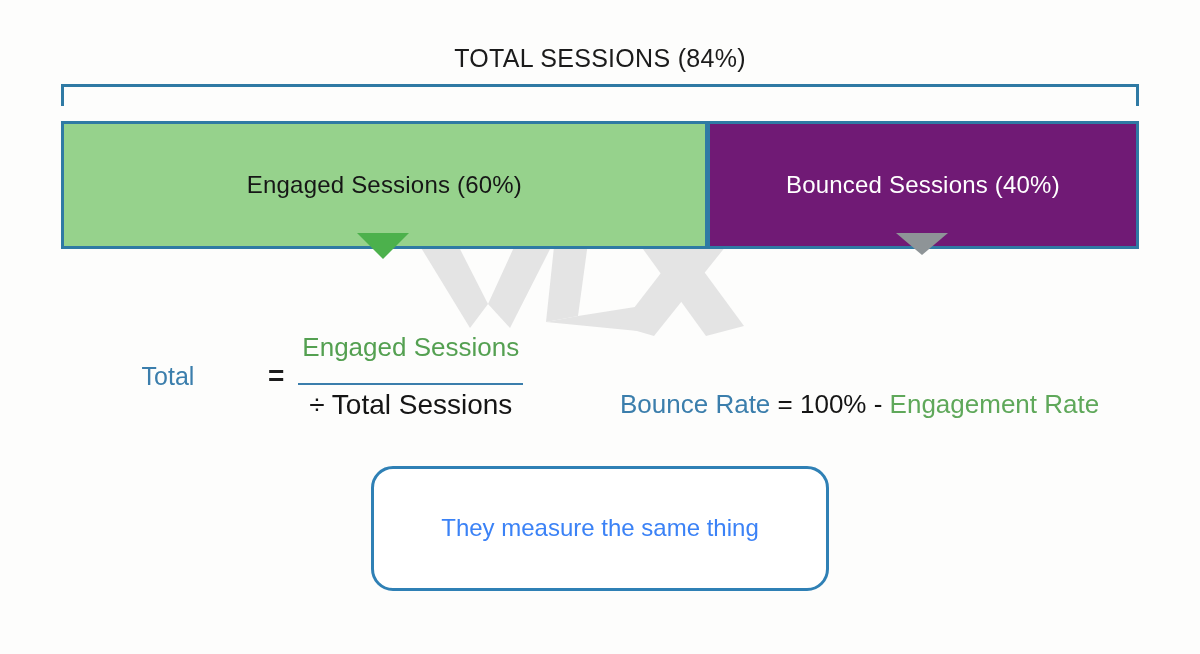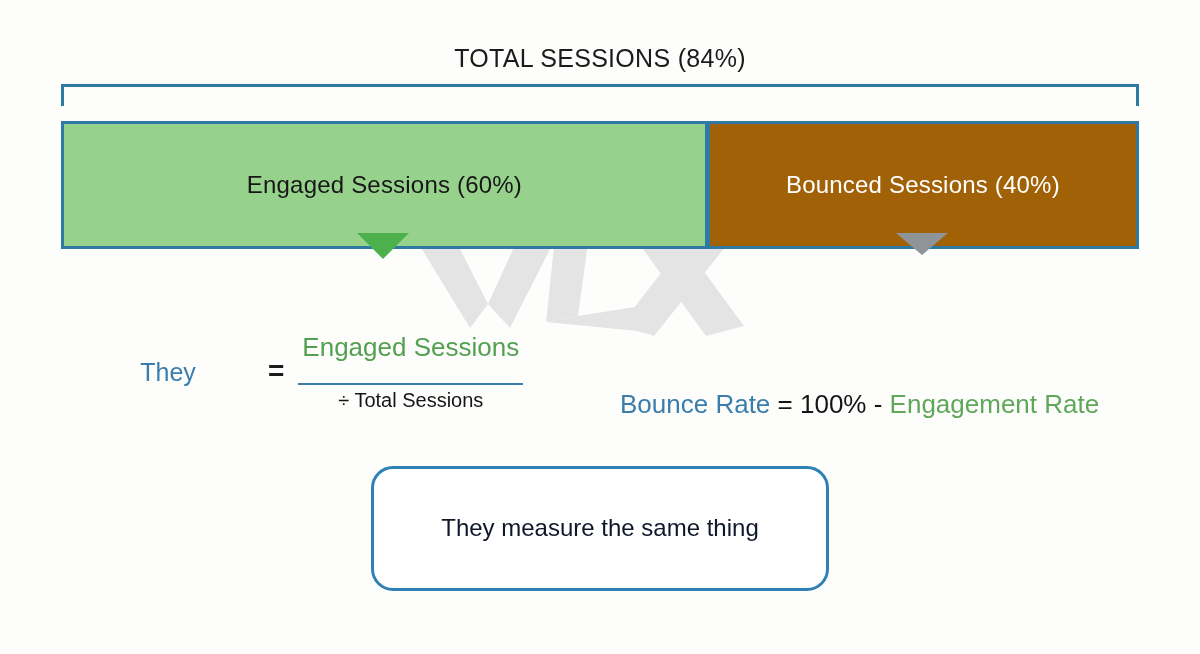--- a/index.html
+++ b/index.html
@@ -77,21 +77,21 @@
     justify-content: center;
     border: 3px solid #2f7aa4;
     font-size: 24px;
     letter-spacing: 0.2px;
   }
   .seg-engaged {
     background: #96d28c;
     color: #161616;
   }
   .seg-bounced {
-    background: #a16207;
+    background: #701a75;
     color: #ffffff;
     border-left-width: 2px;
   }
 
   
   .arrow {
     position: absolute;
     width: 0;
     height: 0;
     border-left: 26px solid transparent;
@@ -142,21 +142,21 @@
     color: #54a051;
     padding: 0 4px 20px 4px;
     white-space: nowrap;
   }
   .frac-bar {
     width: 100%;
     height: 2px;
     background: #3b7eac;
   }
   .frac-den {
-    font-size: 20px;
+    font-size: 28px;
     color: #151515;
     padding: 4px 4px 0 4px;
     white-space: nowrap;
   }
 
   
   .formula-bounce {
     position: absolute;
     left: 620px;
     top: 358px;
@@ -180,21 +180,21 @@
     border: 3px solid #2f80b5;
     border-radius: 22px;
     background: #ffffff;
     display: flex;
     align-items: center;
     justify-content: center;
     z-index: 3;
   }
   .callout-text {
     font-size: 24px;
-    color: #0f172a;
+    color: #3b82f6;
     text-align: center;
     line-height: 1.35;
   }
 </style>
 </head>
 <body>
 
 <div id="slide">
 
   <div class="watermark">
@@ -228,21 +228,21 @@
     <div class="bar-seg seg-bounced" style="width:40%;">
       <span>Bounced Sessions (40%)</span>
     </div>
   </div>
 
   <div class="arrow arrow-green"></div>
   <div class="arrow arrow-gray"></div>
 
   <div class="formula-eng">
     <div class="eng-label">
-      <div>They</div>
+      <div>Total</div>
     </div>
     <div class="eq-sign">=</div>
     <div class="fraction">
       <div class="frac-num">Engaged Sessions</div>
       <div class="frac-bar"></div>
       <div class="frac-den">÷ Total Sessions</div>
     </div>
   </div>
 
   <div class="formula-bounce">

